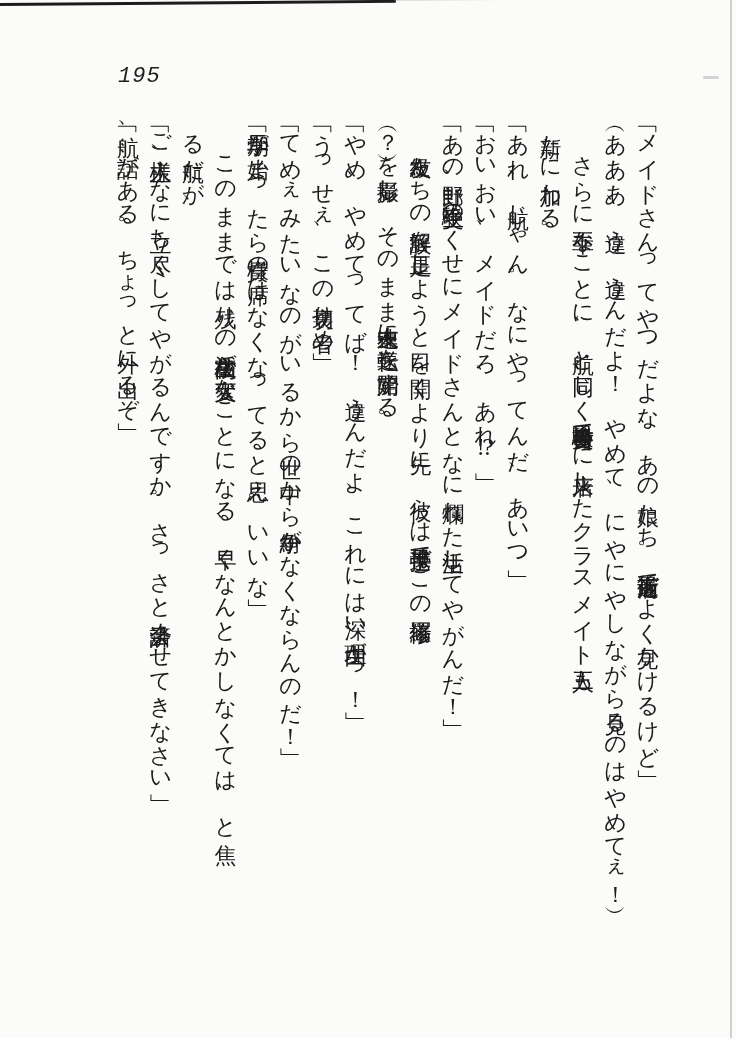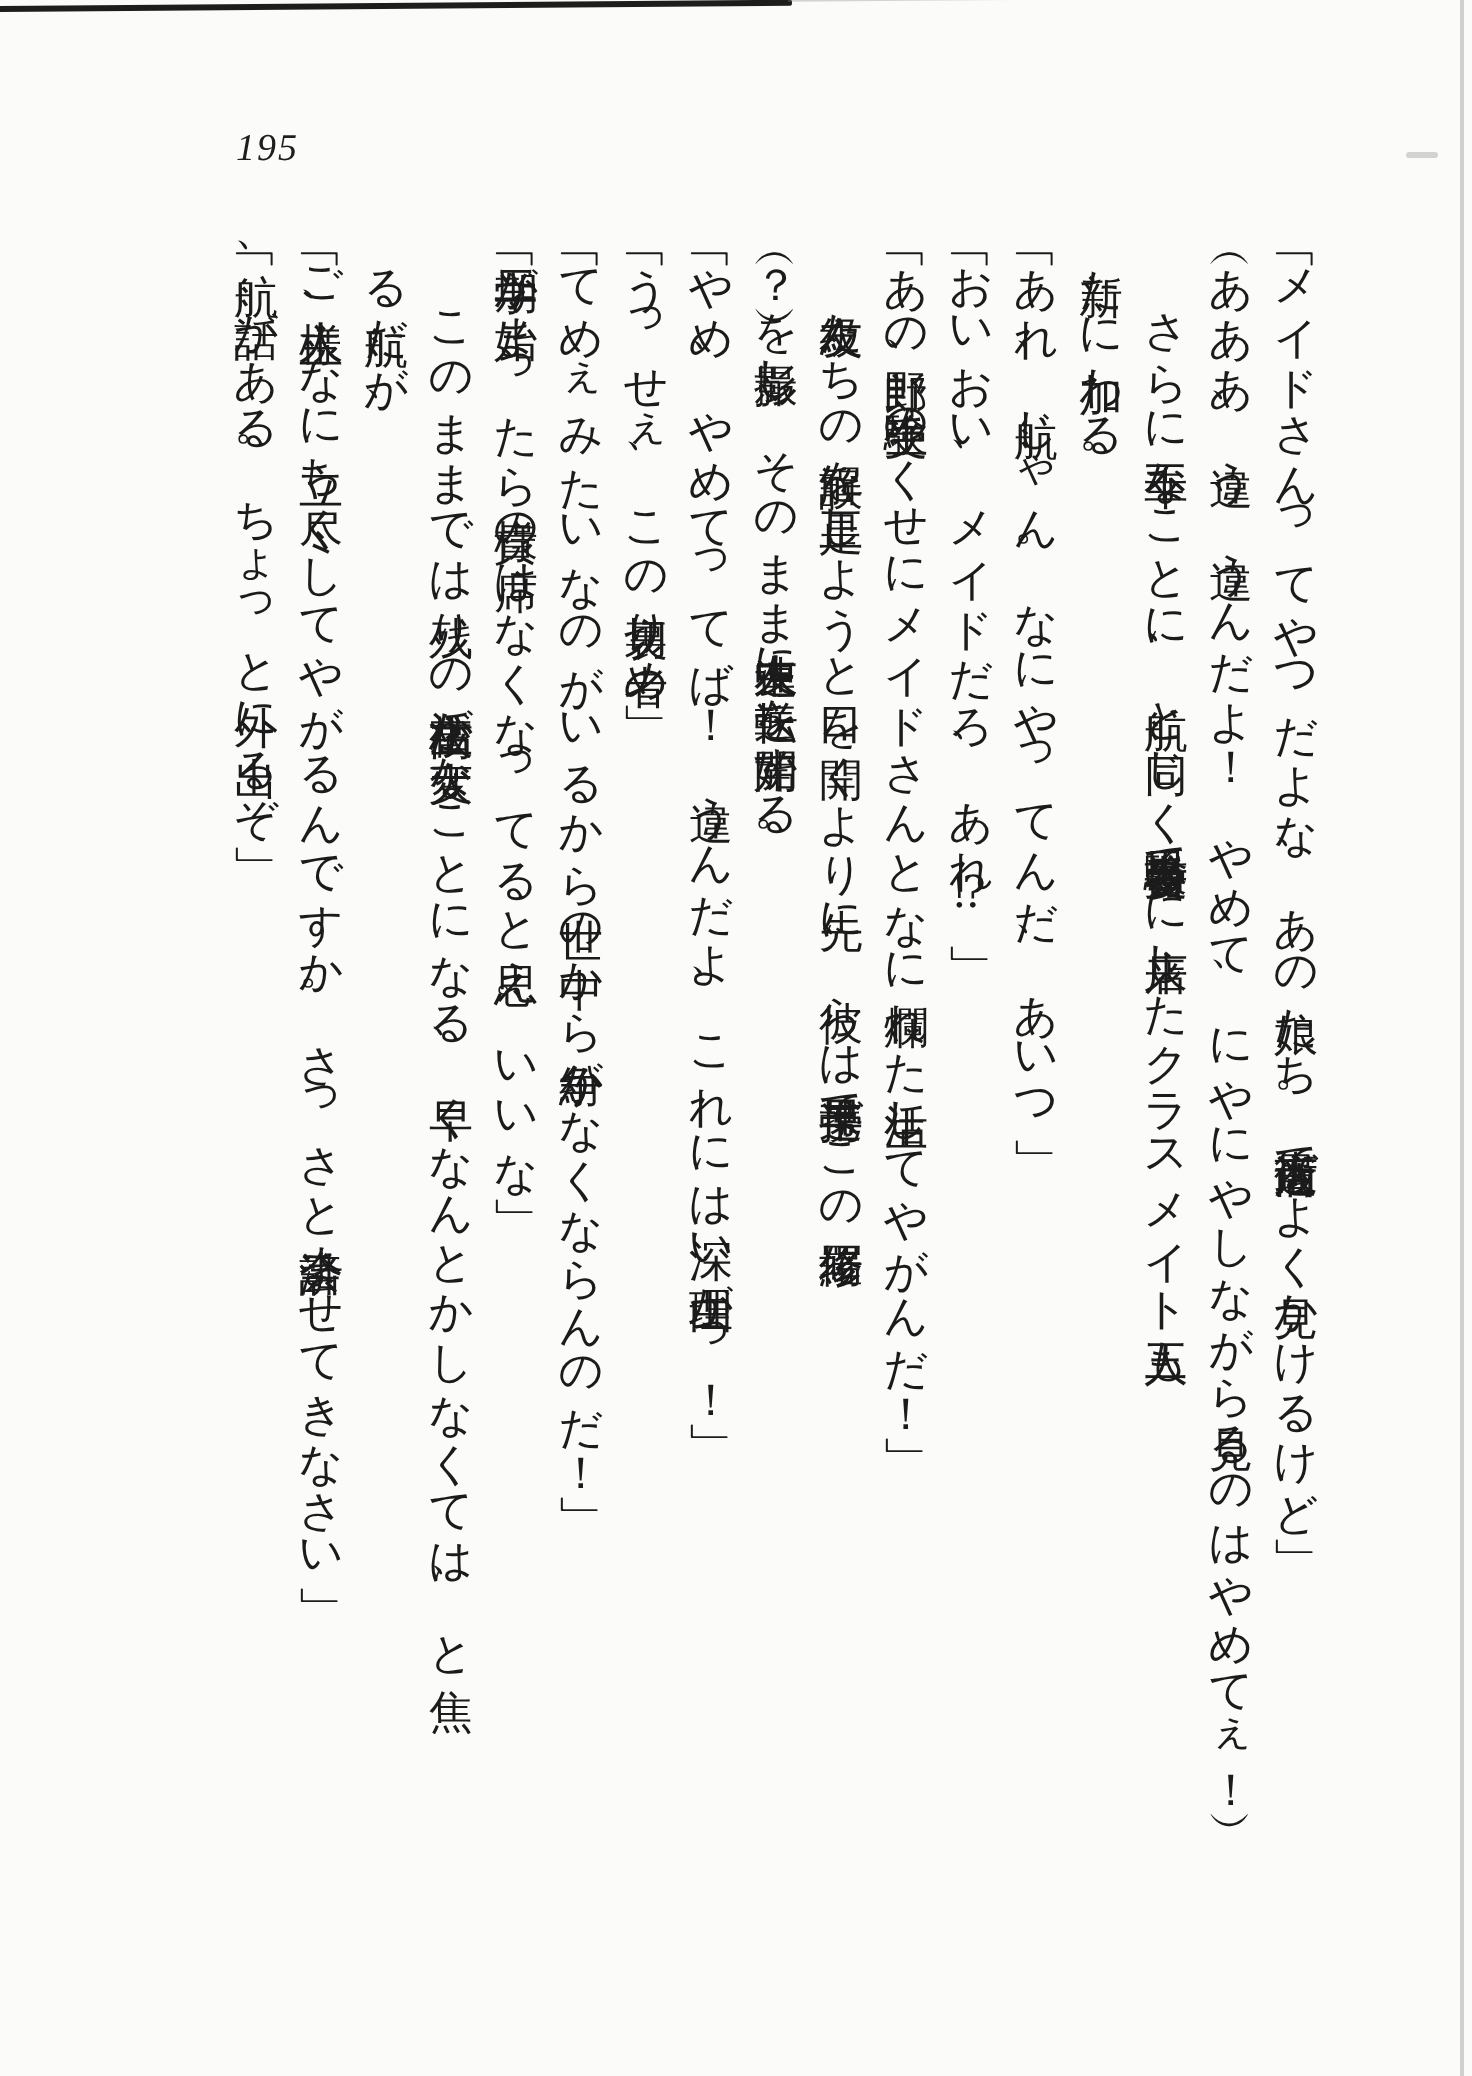--- a/index.html
+++ b/index.html
@@ -55,24 +55,25 @@
     width: 16px;
     height: 3px;
     background: #b9b9b9;
     border-radius: 2px;
     opacity: 0.6;
   }
   .page-number {
     position: absolute;
     left: 118px;
     top: 64px;
-    font-size: 19px;
+    font-size: 22px;
     font-style: italic;
     letter-spacing: 1px;
     color: #1e1e1e;
+    font-family: Liberation Mono, monospace;
   }
   
   .vertical-text-block {
     position: absolute;
     top: 119px;
     right: 72px;
     height: 845px;
     writing-mode: vertical-rl;
     text-orientation: mixed;
     font-size: 22px;

